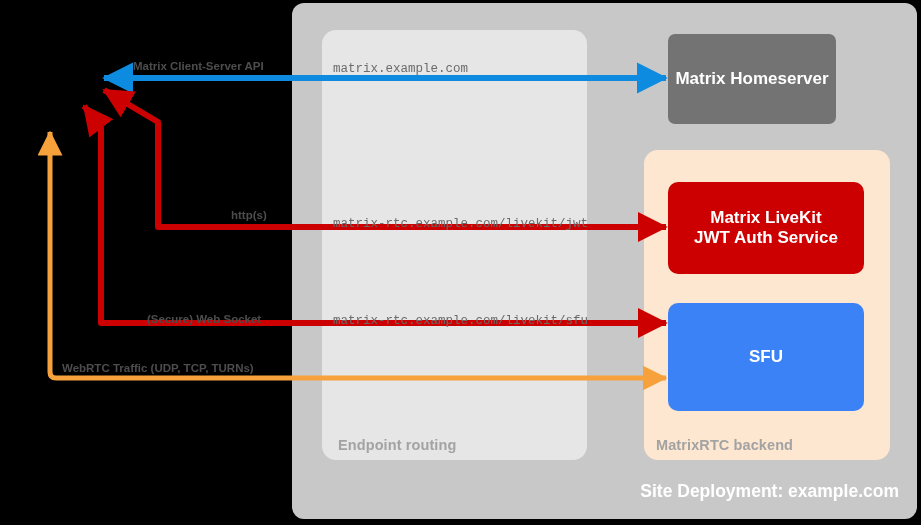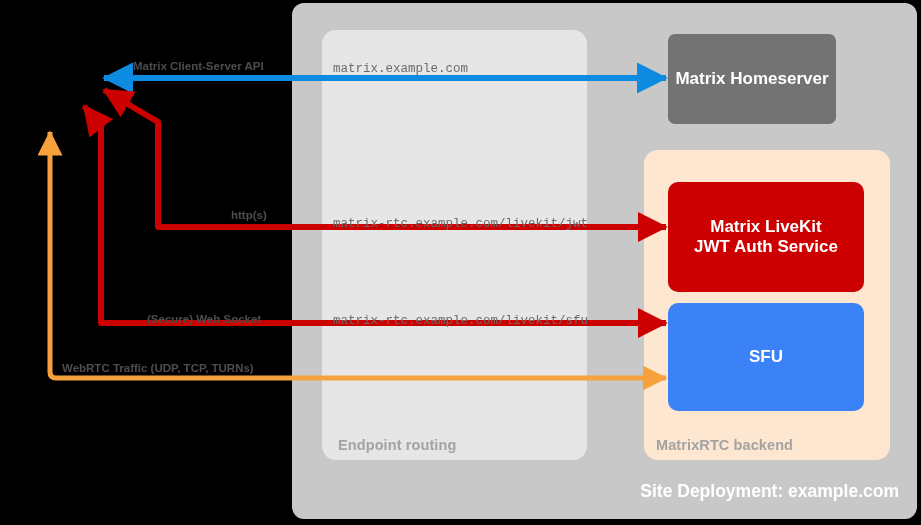--- a/index.html
+++ b/index.html
@@ -93,21 +93,21 @@
     width: 168px;
     height: 90px;
     border-radius: 7px;
     background: #737373;
     font-size: 17px;
   }
   .jwt-node {
     left: 668px;
     top: 182px;
     width: 196px;
-    height: 110px;
+    height: 92px;
     border-radius: 10px;
     background: #cc0000;
     font-size: 17px;
   }
   .sfu-node {
     left: 668px;
     top: 303px;
     width: 196px;
     height: 108px;
     border-radius: 10px;

